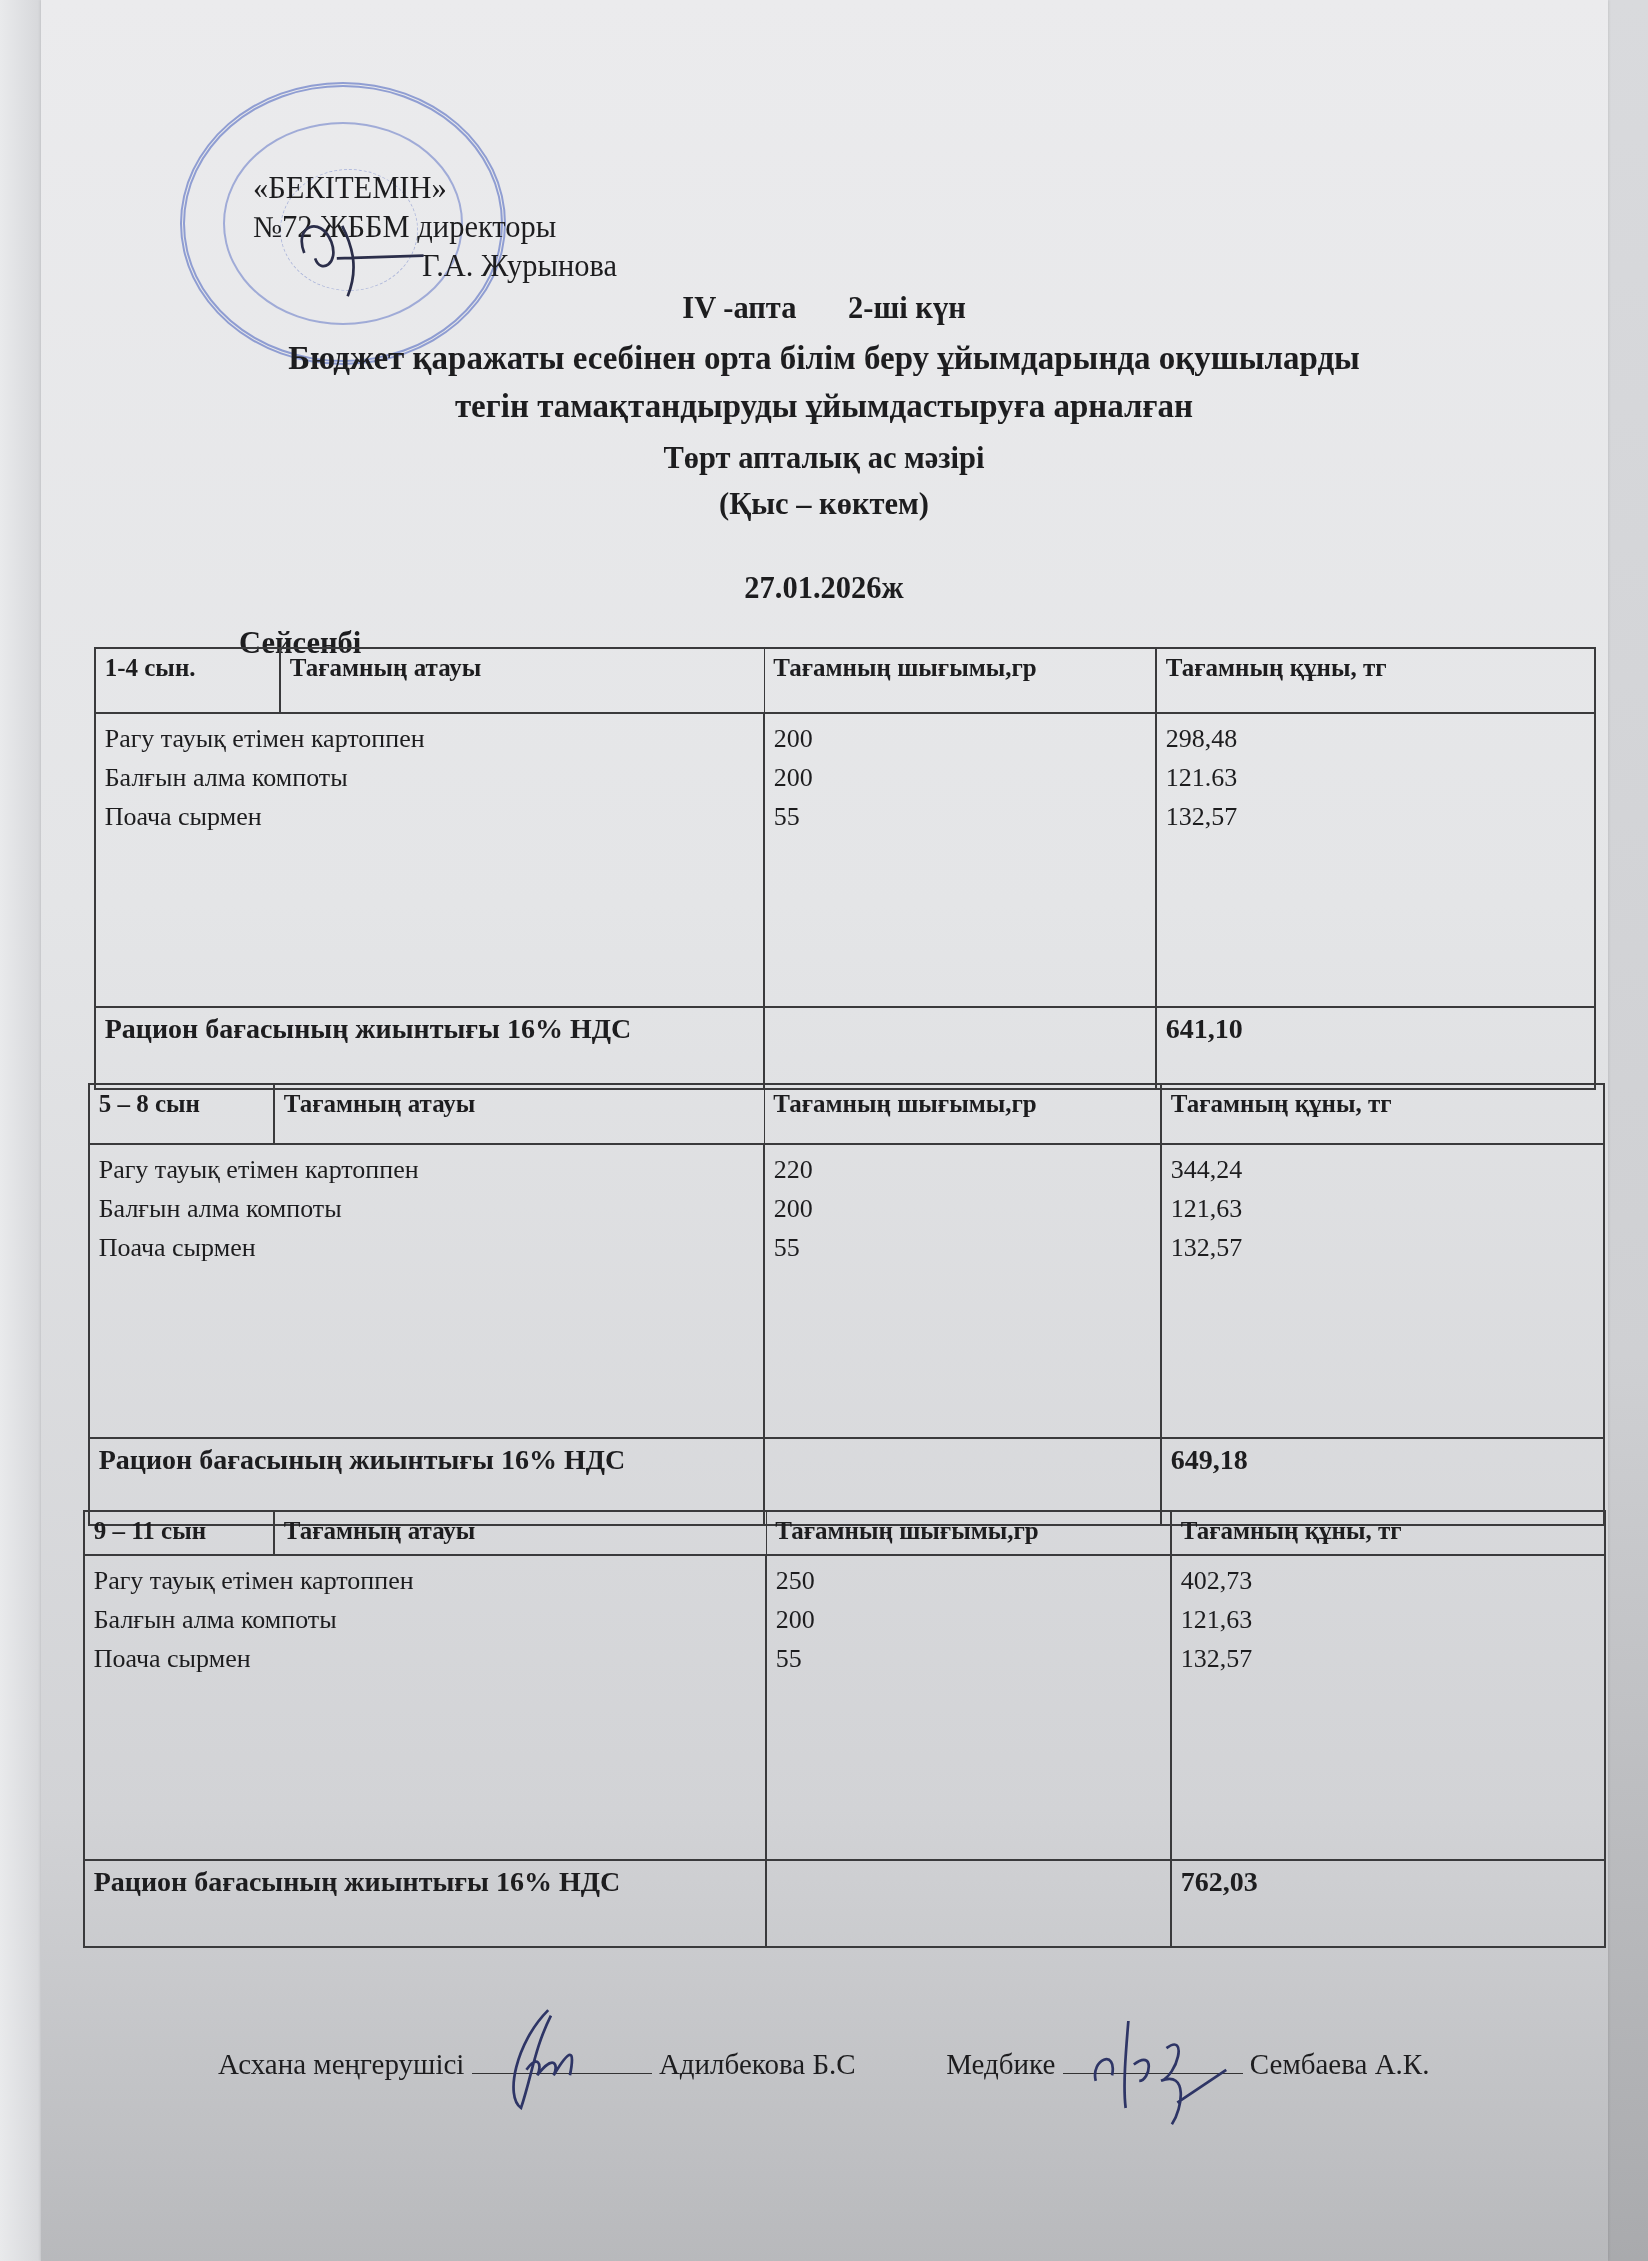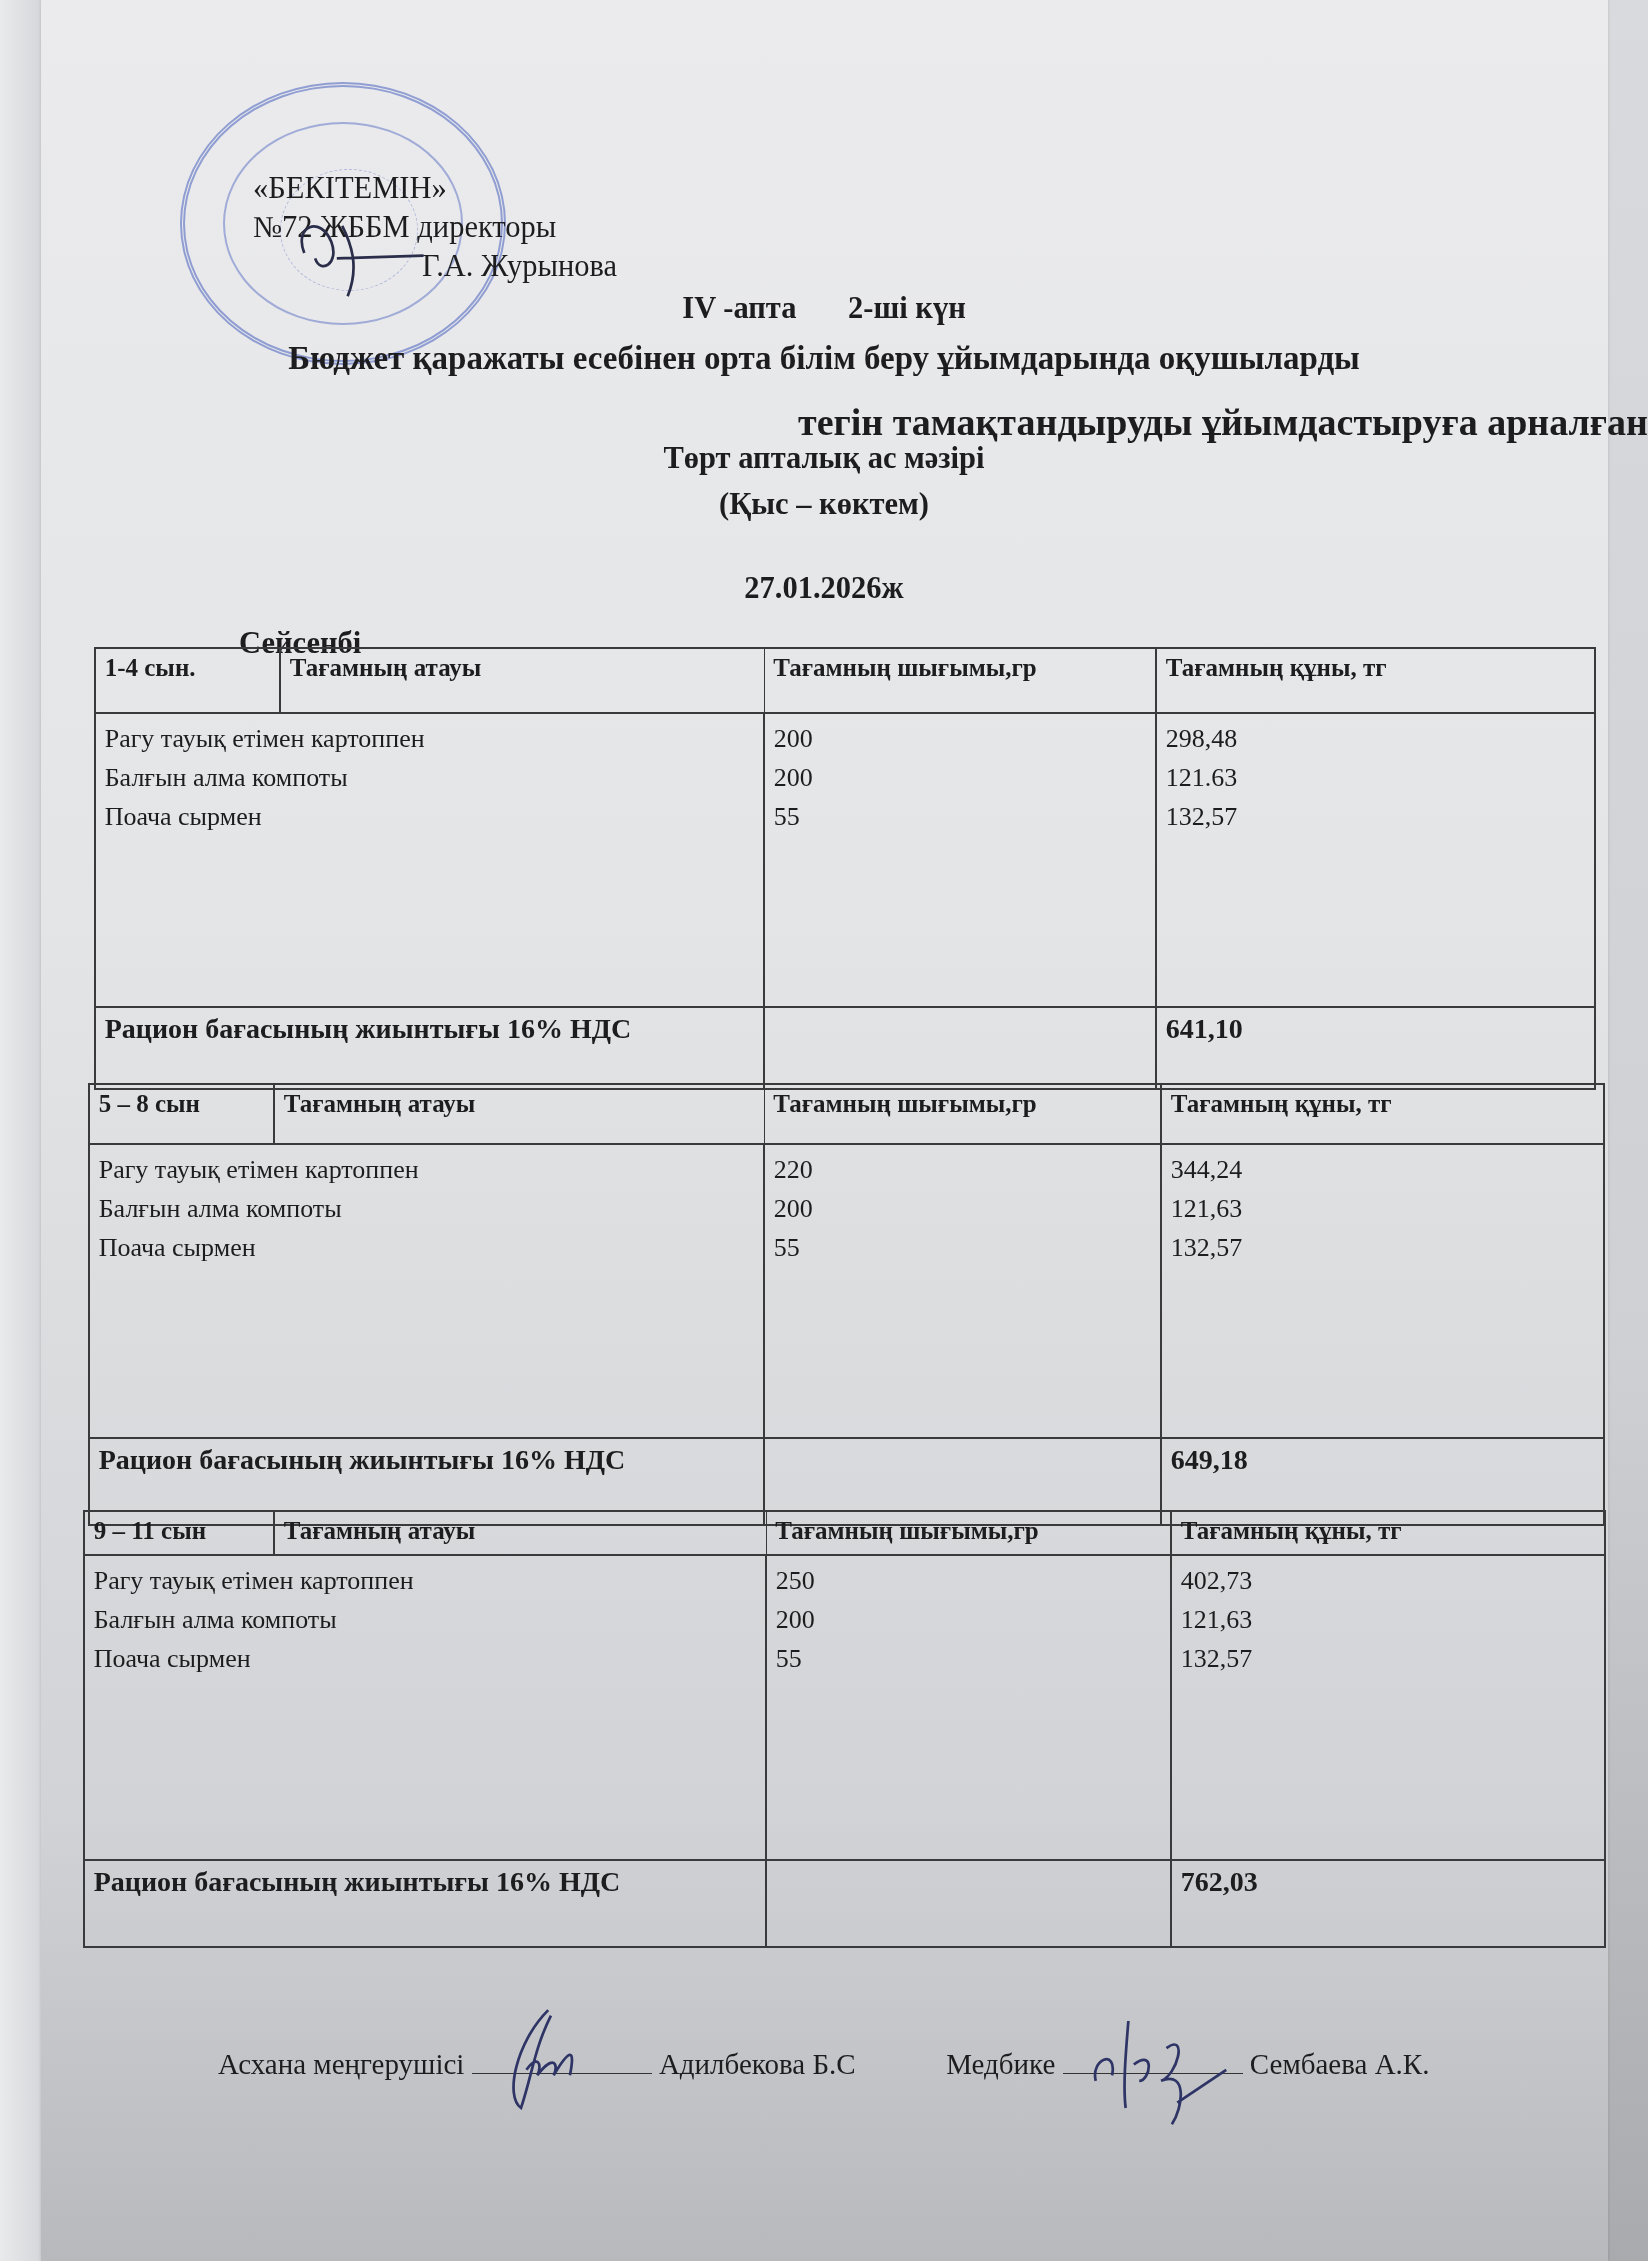--- a/index.html
+++ b/index.html
@@ -31,21 +31,21 @@
   }
   .stamp-inner {
     position: absolute; left: 95px; top: 82px; width: 136px; height: 120px;
     border-radius: 50%; border: 1.6px dashed rgba(70,95,190,0.35);
   }
   .sig-director { position: absolute; left: 288px; top: 193px; width: 141px; height: 109px; }
   .header { position: absolute; left: 0; width: 1648px; text-align: center; font-weight: bold; font-size: 30.5px; }
   .h1 { top: 291px; }
   .h1 span { margin: 0 22px; }
   .h2 { top: 340px; font-size: 33px; }
-  .h3 { top: 400px; font-size: 38px; text-align: right; }
+  .h3 { top: 388px; font-size: 33px; }
   .h4 { top: 441px; }
   .h5 { top: 487px; }
   .h6 { top: 571px; }
   .dayname { position: absolute; left: 239px; top: 626px; font-size: 30.5px; font-weight: bold; }
 
   table.menu {
     position: absolute; border-collapse: collapse; font-size: 26px; border-radius: 10px;
   }
   table.menu td { border: 2.2px solid #3a3a3c; vertical-align: top; padding: 5.4px 8.7px; }
   table.menu td.thin { border-left-width: 1.1px; border-right-width: 1.1px; }

